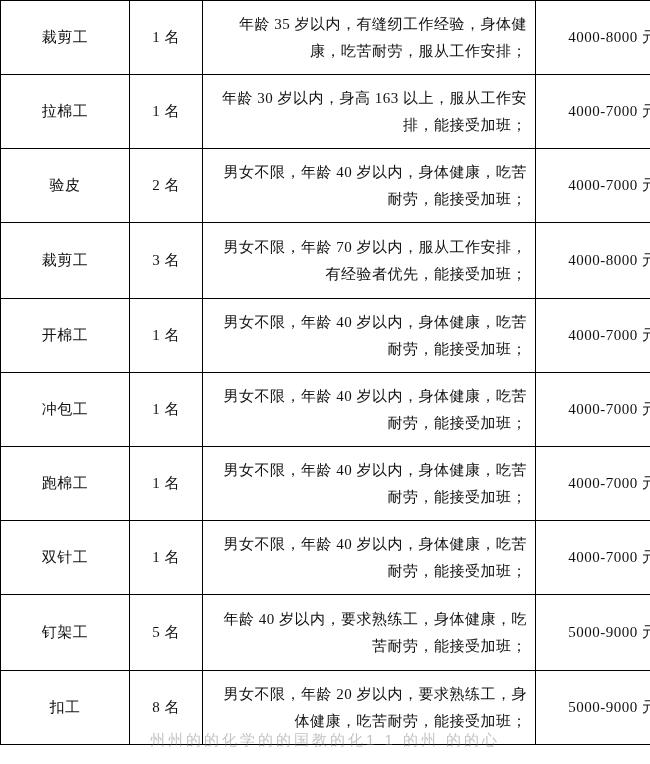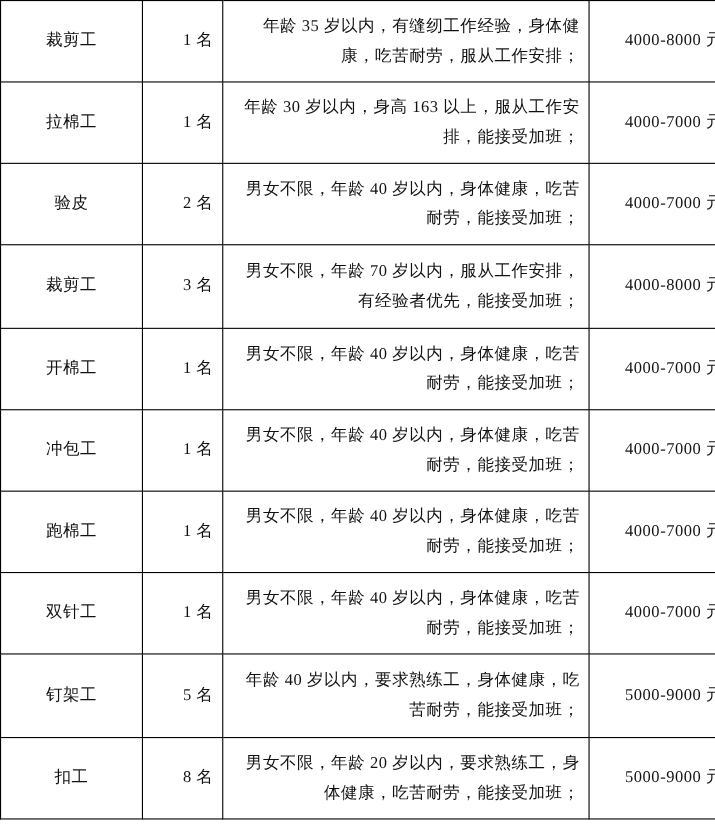--- a/index.html
+++ b/index.html
@@ -35,21 +35,21 @@
     letter-spacing: 0.5px;
   }
   td.col-title {
     width: 112px;
     text-align: center;
     font-size: 16px;
     letter-spacing: 2px;
   }
   td.col-count {
     width: 56px;
-    text-align: right;
+    text-align: center;
     font-size: 15px;
   }
   td.col-req {
     width: 316px;
     text-align: right;
     font-size: 14.5px;
     line-height: 1.85;
   }
   td.col-salary {
     width: 162px;
@@ -136,13 +136,14 @@
         <td class="col-salary">5000-9000 元 /月</td>
       </tr>
       <tr class="r">
         <td class="col-title">扣工</td>
         <td class="col-count">8 名</td>
         <td class="col-req">男女不限，年龄 20 岁以内，要求熟练工，身体健康，吃苦耐劳，能接受加班；</td>
         <td class="col-salary">5000-9000 元 /月</td>
       </tr>
     </tbody>
   </table>
+  <div class="watermark">州州的的化学的的国教的化1 1 的州 的的心</div>
 </div>
 
 </body></html>

